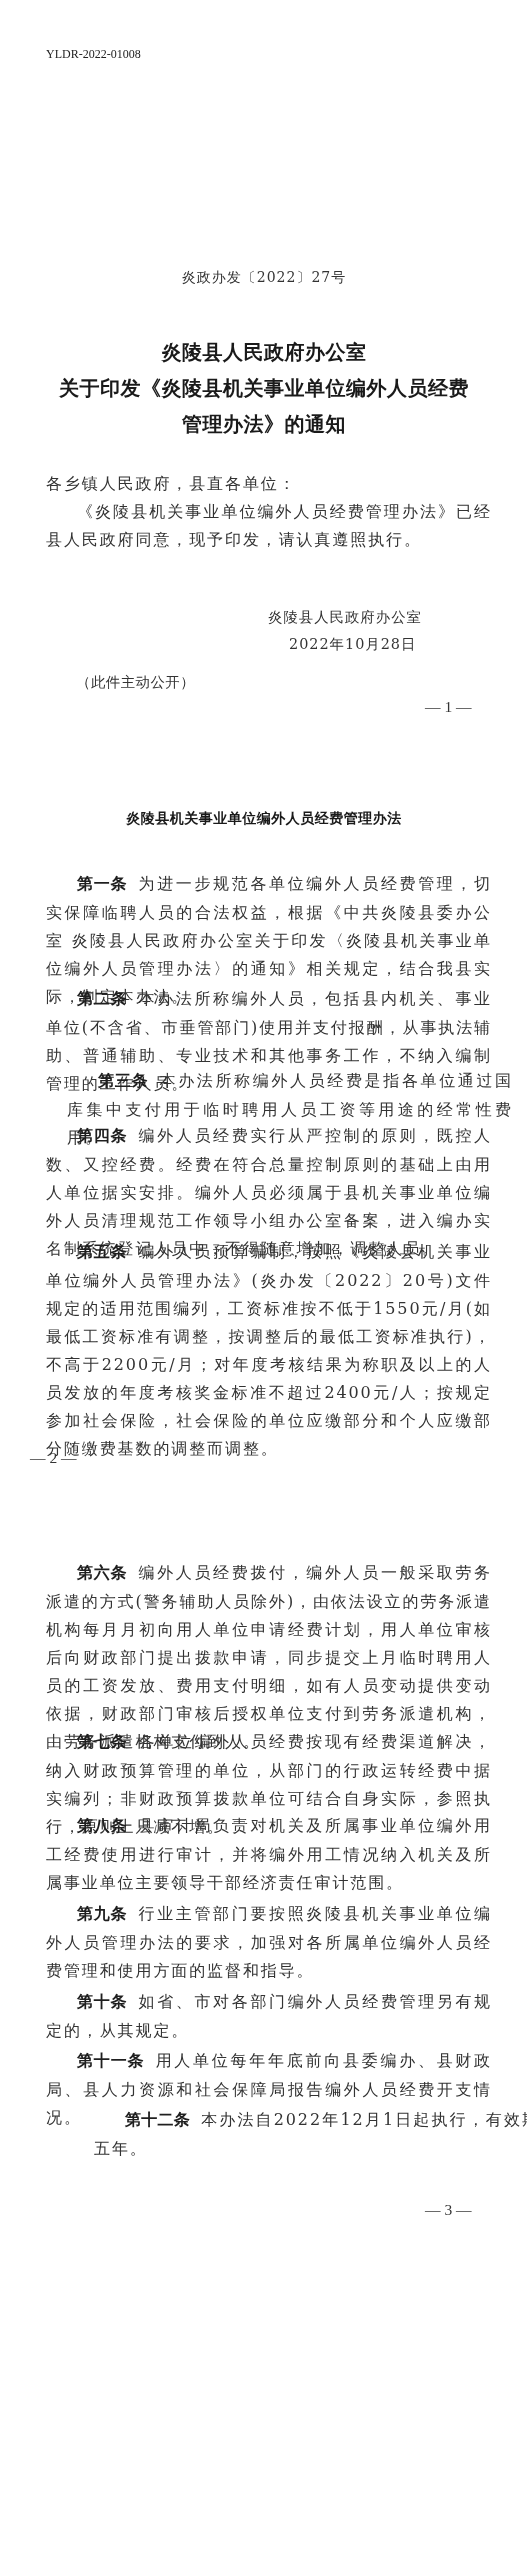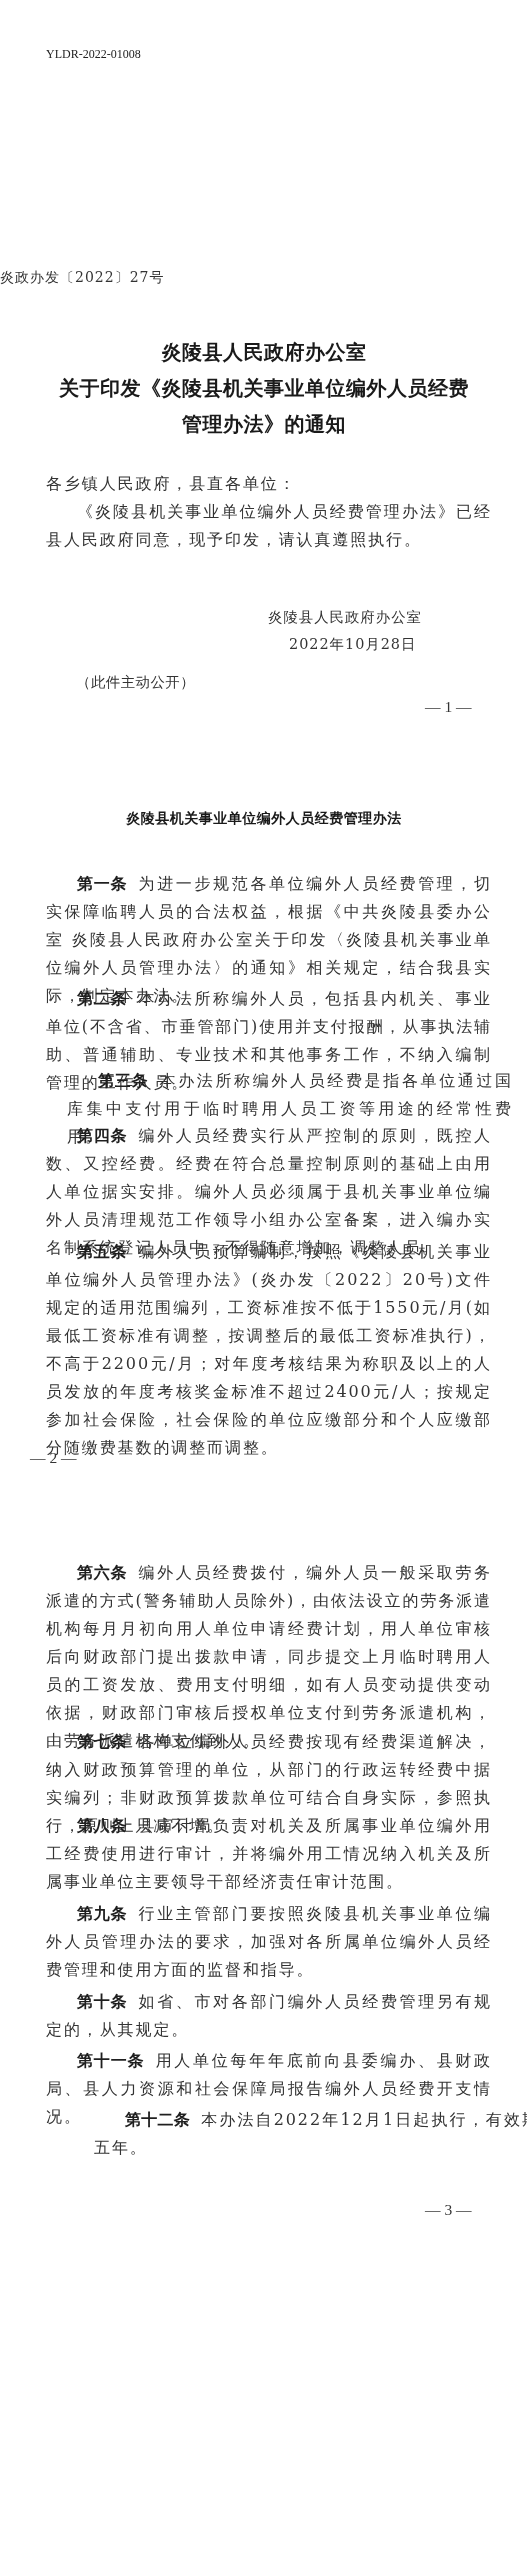--- a/index.html
+++ b/index.html
@@ -3,25 +3,25 @@
 <meta charset="utf-8">
 <style>
   html, body { margin: 0; padding: 0; background: #ffffff; }
   body {
     width: 528px; height: 3006px; position: relative; overflow: hidden;
     font-family: "DejaVu Serif", "Liberation Serif", serif;
     color: #2a2a2a;
   }
   .abs { position: absolute; }
   .docid { left: 46px; top: 47px; font-size: 12px; letter-spacing: 0px; color: #222; font-family: "Liberation Serif", serif; text-align: center; }
-  .docno { left: 0; width: 528px; top: 269px; font-size: 14px; color: #333; letter-spacing: 1px; }
+  .docno { left: 0; width: 528px; top: 269px; text-align: center; font-size: 14px; color: #333; letter-spacing: 1px; }
   .title { left: 0; width: 528px; text-align: center; font-weight: bold; font-size: 20px; color: #1a1a1a; letter-spacing: 0.5px; }
   .para { left: 46px; width: 446px; font-size: 16px; line-height: 28px; color: #333; letter-spacing: 1.9px; text-align: justify; text-align-last: left; }
   .indent { text-indent: 31px; }
-  .art-label { font-weight: bold; font-family: Liberation Serif, serif; color: #1f1f1f; letter-spacing: 0; margin-right: 11.3px; }
+  .art-label { font-weight: bold; font-family: Liberation Mono, monospace; color: #1f1f1f; letter-spacing: 0; margin-right: 11.3px; }
   .sign { font-size: 14.4px; color: #333; letter-spacing: 1px; }
   .pagenum { font-size: 15.5px; color: #333; font-family: "Liberation Serif", serif; }
 </style>
 </head>
 <body>
 
 <div class="abs docid">YLDR-2022-01008</div>
 
 <div class="abs docno">炎政办发〔2022〕27号</div>
 

